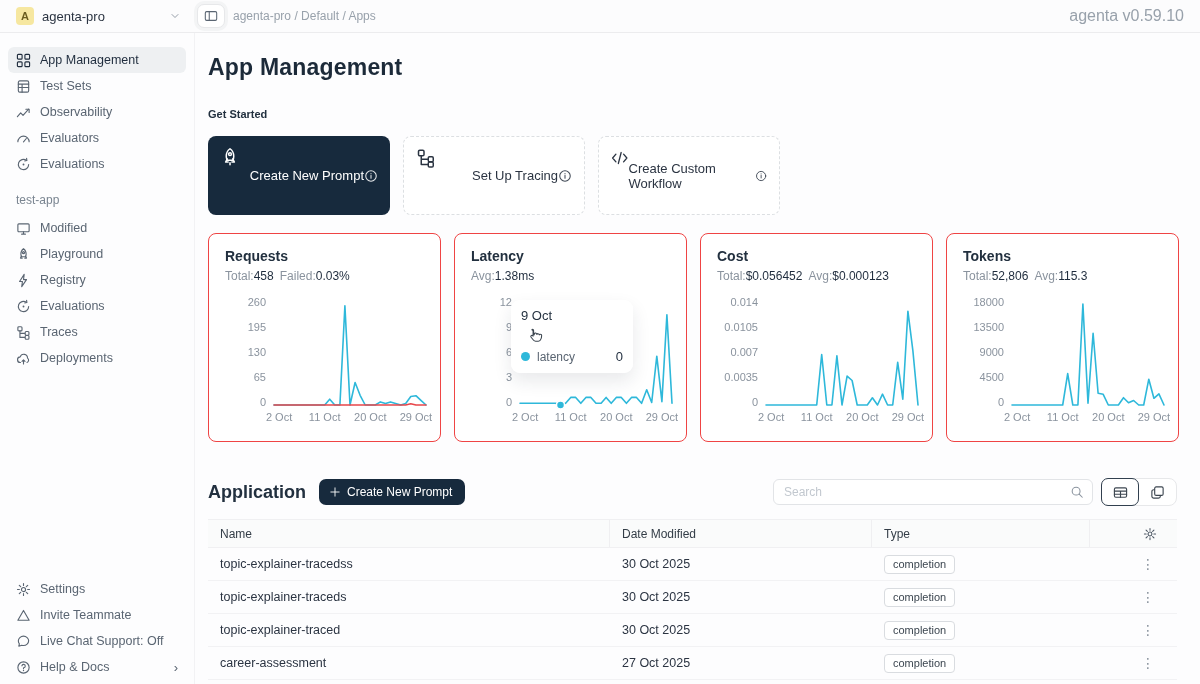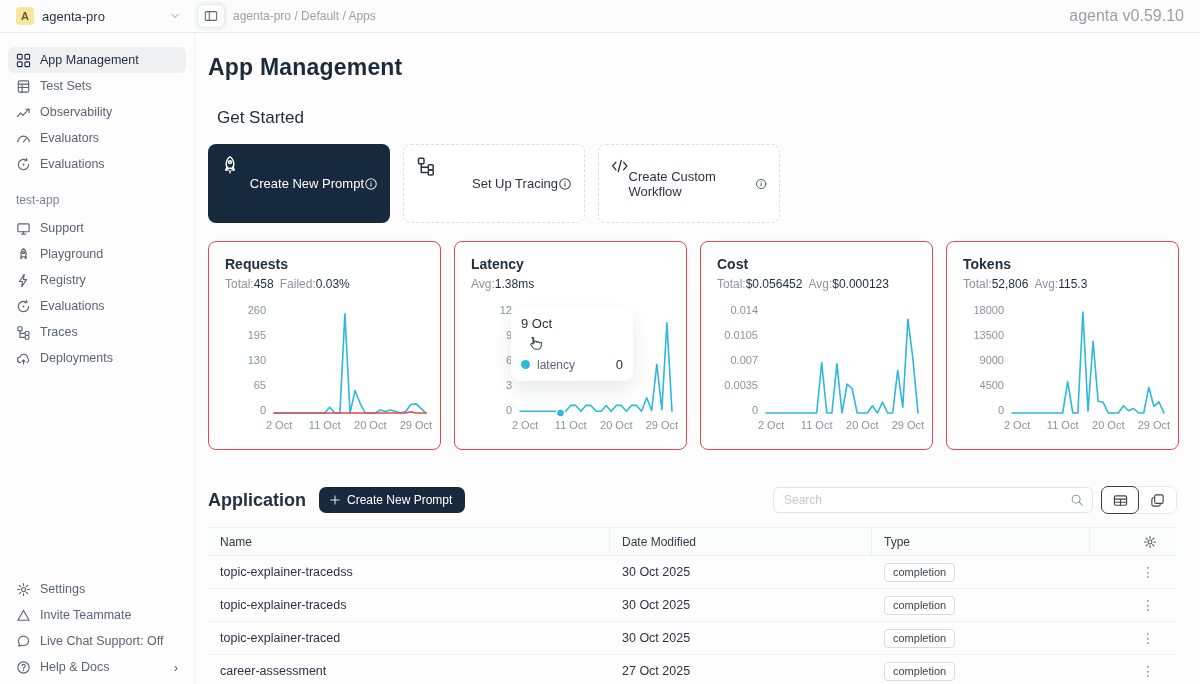--- a/index.html
+++ b/index.html
@@ -28,21 +28,21 @@
   .side-item .icn { flex:0 0 15px; width:15px; height:15px; }
   .side-item.active { background:#eef0f2; color:#1f2c3d; font-weight:500; }
   .side-section { font-size:12px; color:#7a8591; margin:16px 0 8px 8px; }
   .side-footer { position:absolute; left:8px; right:8px; bottom:4px; }
   .side-item .spacer { flex:1; }
   .chev-r { color:#5a6572; font-size:13px; }
 
   
   .main { position:absolute; top:33px; left:195px; width:1005px; bottom:0; background:#fdfdfe; padding-left:13px; }
   h1.page-title { font-size:23px; font-weight:600; color:#1c2a39; margin-top:21px; letter-spacing:.2px; }
-  h2.section { font-size:17px; font-weight:400; color:#22303f; margin-top:27px;margin-left:9px; }
+  h2.section { font-size:11px; font-weight:700; color:#22303f; margin-top:27px; }
 
   .gs-row { display:flex; gap:13px; margin-top:16px; }
   .gs-card { width:182px; height:79px; border-radius:8px; padding:11px 12px; display:flex;
     flex-direction:row; justify-content:space-between; cursor:pointer; }
   .gs-dark { background:#172a3d; color:#fff; }
   .gs-light { background:#fff; border:1px dashed #dcdfe2; color:#2b3442; }
   .gs-bottom { display:flex; align-items:center; justify-content:space-between; }
   .gs-label { font-size:13px; font-weight:500; }
   .gs-icon { width:20px; height:20px; }
   .info-i { width:14px; height:14px; opacity:.9; }
@@ -167,21 +167,21 @@
     <span>Evaluations</span>
   </div>
 
   <div class="side-section">test-app</div>
 
   <div class="side-item">
     <svg class="ic icn" viewBox="0 0 16 16">
         <rect x="2" y="3" width="12" height="8.5" rx="1"></rect>
         <path d="M6 14h4M8 11.5V14"></path>
       </svg>
-    <span>Support</span>
+    <span>Modified</span>
   </div>
   <div class="side-item">
     <svg class="ic icn" viewBox="0 0 16 16">
         <path d="M8 1.8c1.8 1.2 2.8 3.2 2.8 5.6 0 1.1-.2 2.1-.6 3H5.8a8.4 8.4 0 0 1-.6-3c0-2.4 1-4.4 2.8-5.6z"></path>
         <circle cx="8" cy="6" r="1.1"></circle>
         <path d="M5.9 9.6 4.8 11.8h1.9M10.1 9.6l1.1 2.2h-1.9"></path>
       </svg>
     <span>Playground</span>
   </div>
   <div class="side-item">

